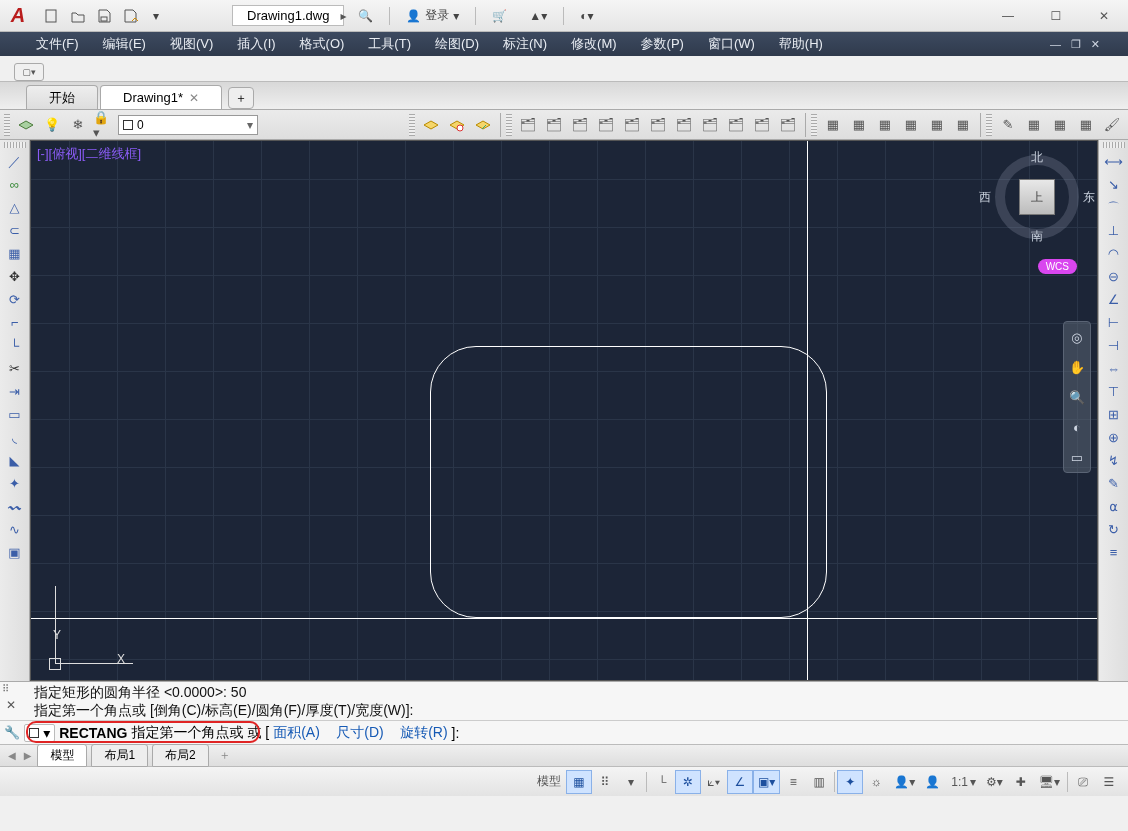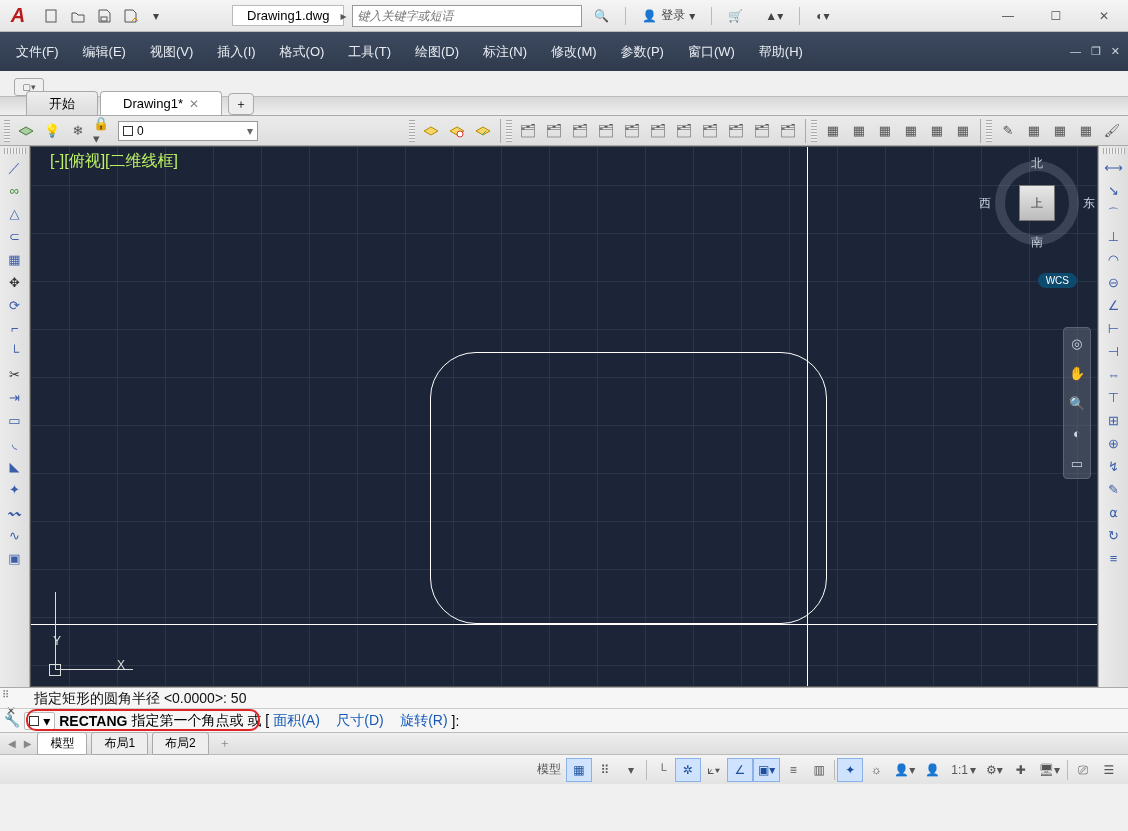--- a/index.html
+++ b/index.html
@@ -14,33 +14,33 @@
 .doc-title { margin-left:60px; background:#fff; border:1px solid #bbb; padding:2px 14px; font-size:13px; }
 .search-box { margin-left:6px; width:230px; height:22px; border:1px solid #999; background:#fff; display:flex; align-items:center; padding:0 4px; }
 .search-box input { border:none; outline:none; width:100%; font-style:italic; color:#888; font-size:12px; }
 .title-icons { display:flex; align-items:center; gap:10px; margin-left:6px; }
 .title-icons .btn { height:22px; padding:0 6px; display:flex; align-items:center; gap:4px; cursor:pointer; color:#444; }
 .title-icons .sep { width:1px; height:18px; background:#bbb; }
 .wincontrols { margin-left:auto; display:flex; }
 .wincontrols .wc { width:48px; height:32px; display:flex; align-items:center; justify-content:center; color:#555; cursor:pointer; }
 
 
-.menubar { height: 39px; background: linear-gradient(#3d4a60,#2f3a4c); display:flex; align-items:center; padding:0 4px; gap:0; }
+.menubar { height: 24px; background: linear-gradient(#3d4a60,#2f3a4c); display:flex; align-items:center; padding:0 24px; gap:0; }
 .menubar .mitem { color:#e8ecf2; padding:3px 12px; font-size:13px; cursor:pointer; }
 .menubar .wr { margin-left:auto; display:flex; gap:2px; }
 .menubar .wr span { color:#cfd6e2; font-size:11px; padding:2px 4px; cursor:pointer; }
 
 
 .ribbon { height: 26px; background:#f0f0f0; border-bottom:1px solid #bbb; display:flex; align-items:flex-end; padding:0 6px; gap:2px; }
 .ribbon .rtab { padding:4px 12px; font-size:13px; color:#333; cursor:pointer; border:1px solid transparent; border-bottom:none; }
 .ribbon .rtab.active { background:#fff; border-color:#bbb; border-radius:3px 3px 0 0; }
 .ribbon .expand { width:30px; height:18px; border:1px solid #aaa; border-radius:3px; margin-left:8px; display:flex; align-items:center; justify-content:center; cursor:pointer; font-size:9px; color:#555; }
 
 
-.filetabs { height: 19px; background:linear-gradient(#d8d8d8,#efefef); display:flex; align-items:flex-end; padding:16px 6px 0 26px; border-bottom:1px solid #aaa; }
+.filetabs { height: 28px; background:linear-gradient(#d8d8d8,#efefef); display:flex; align-items:flex-end; padding:16px 6px 0 26px; border-bottom:1px solid #aaa; }
 .ftab { height:24px; padding:0 22px; display:flex; align-items:center; gap:6px; font-size:13px; border:1px solid #aaa; border-bottom:none; border-radius:4px 4px 0 0; margin-right:2px; cursor:pointer; background:linear-gradient(#eee,#ddd); }
 .ftab.active { background:#fff; }
 .ftab .x { color:#888; font-size:12px; cursor:pointer; }
 .addtab { width:26px; height:22px; border:1px solid #aaa; border-radius:4px; display:flex; align-items:center; justify-content:center; margin-left:4px; cursor:pointer; background:#eee; }
 
 
 .toolbelt { height:30px; background:linear-gradient(#ebebeb,#dedede); border-bottom:1px solid #aaa; display:flex; align-items:center; padding:0 4px; gap:2px; position:relative; }
 .toolbelt .grip { width:6px; height:22px; background:repeating-linear-gradient(#aaa,#aaa 1px,#eee 1px,#eee 3px); margin-right:2px; }
 .toolbelt .tbtn { width:24px; height:24px; display:flex; align-items:center; justify-content:center; cursor:pointer; border:1px solid transparent; border-radius:2px; color:#555; font-size:13px;}
 .toolbelt .layerbox { width:140px; height:20px; border:1px solid #999; background:#fff; display:flex; align-items:center; padding:0 4px; gap:4px; }
@@ -57,32 +57,32 @@
 .vtool .vb { width:24px; height:23px; display:flex; align-items:center; justify-content:center; cursor:pointer; color:#3b5ea8; font-size:13px; }
 
 .canvas-wrap { flex:1; position:relative; background:#1c2537; overflow:hidden; border:1px solid #555; }
 .grid { position:absolute; inset:0;
   background-image: linear-gradient(#2a3548 1px, transparent 1px), linear-gradient(90deg,#2a3548 1px, transparent 1px);
   background-size: 48px 48px; background-position: -10px -10px;
 }
 .crosshair-v { position:absolute; top:0; bottom:0; left:776px; width:1px; background:#fff; }
 .crosshair-h { position:absolute; left:0; right:0; top:477px; height:1px; background:#fff; }
 .rrect { position:absolute; left:399px; top:205px; width:397px; height:272px; border:1px solid #fff; border-radius:46px; }
-.viewlabel { position:absolute; top:4px; left:19px; color:#bef264; font-size:16px; }
+.viewlabel { position:absolute; top:4px; left:6px; color:#8b5cf6; font-size:13px; }
 .ucsy { position:absolute; left:22px; bottom:38px; color:#ddd; font-size:12px; }
 .ucsx { position:absolute; left:86px; bottom:14px; color:#ddd; font-size:12px; }
 .ucs-line-v { position:absolute; left:24px; bottom:16px; width:1px; height:78px; background:#ddd; }
 .ucs-line-h { position:absolute; left:24px; bottom:16px; width:78px; height:1px; background:#ddd; }
 .ucs-sq { position:absolute; left:18px; bottom:10px; width:12px; height:12px; border:1px solid #ddd; }
 
 .viewcube { position:absolute; right:14px; top:10px; width:92px; height:92px; }
 .viewcube .ring { position:absolute; inset:4px; border:10px solid rgba(150,160,180,.25); border-radius:50%; }
 .viewcube .face { position:absolute; left:28px; top:28px; width:36px; height:36px; background:linear-gradient(#e8e8e8,#bcbcbc); border:1px solid #777; display:flex; align-items:center; justify-content:center; font-size:12px; color:#444; }
 .viewcube .lbl { position:absolute; color:#c9d1dd; font-size:12px; }
-.wcs { position:absolute; right:20px; top:126px; background:#0c4a6e; color:#fff; font-size:10px; padding:2px 8px; border-radius:8px; }
+.wcs { position:absolute; right:20px; top:118px; background:#d946ef; color:#fff; font-size:10px; padding:2px 8px; border-radius:8px; }
 
 .navbar { position:absolute; right:6px; top:180px; width:28px; background:rgba(90,100,115,.55); border:1px solid #5a6475; border-radius:4px; padding:4px 0; display:flex; flex-direction:column; align-items:center; gap:8px;}
 .navbar .nb { width:22px; height:22px; display:flex; align-items:center; justify-content:center; color:#cfd6e2; cursor:pointer; font-size:13px;}
 
 
 .cmdarea { border-top:1px solid #aaa; background:#f6f6f6; }
 .cmdhist { padding:1px 8px 1px 34px; font-family: "NSimSun", "SimSun", monospace; font-size:14px; line-height:18px; color:#111; position:relative; }
 .cmdhist .closex { position:absolute; left:6px; top:14px; color:#555; cursor:pointer; font-size:12px; }
 .cmdhist .hicons { position:absolute; left:2px; top:-2px; width:26px; height:14px; color:#777; font-size:10px; display:flex; gap:2px; }
 .cmdline { display:flex; align-items:center; border-top:1px solid #ccc; height:24px; padding:0 4px; gap:4px; font-family:"NSimSun","SimSun",monospace; font-size:14px; position:relative;}
@@ -135,23 +135,20 @@
     <div class="btn">
         <svg width="16" height="16">
           <path d="M3 2h8l3 3v9H3z" fill="none" stroke="#555"></path>
           <path d="M10 13l3-3 3 3" fill="none" stroke="#d08a00"></path>
         </svg>
       </div>
     <div class="btn">▾</div>
   </div>
   <div class="doc-title">Drawing1.dwg</div>
   <span style="margin-left:-4px;color:#555">▸</span>
-  <div class="search-box">
-    <input placeholder="键入关键字或短语" style="">
-  </div>
   <div class="title-icons">
     <div class="btn">🔍</div>
     <div class="sep"></div>
     <div class="btn">👤 <span>登录</span> ▾</div>
     <div class="sep"></div>
     <div class="btn">🛒</div>
     <div class="btn">▲▾</div>
     <div class="sep"></div>
     <div class="btn">◐▾</div>
   </div>
@@ -353,20 +350,21 @@
   </div>
 </div>
 
 <div class="cmdarea">
   <div class="cmdhist">
     <div class="hicons">
         <span>⠿</span>
       </div>
     <span class="closex">✕</span>
     <div>指定矩形的圆角半径 &lt;0.0000&gt;:  50</div>
+    <div>指定第一个角点或 [倒角(C)/标高(E)/圆角(F)/厚度(T)/宽度(W)]:</div>
   </div>
   <div class="cmdline">
     <span class="gear">🔧</span>
     <span class="chip"><span class="sq"></span>▾</span>
     <b>RECTANG</b>
     <span>指定第一个角点或</span><span>或 [</span>
     <span class="opt">面积(A)</span>&nbsp;
     <span class="opt">尺寸(D)</span>&nbsp;
     <span class="opt">旋转(R)</span>
     <span>]:</span>

